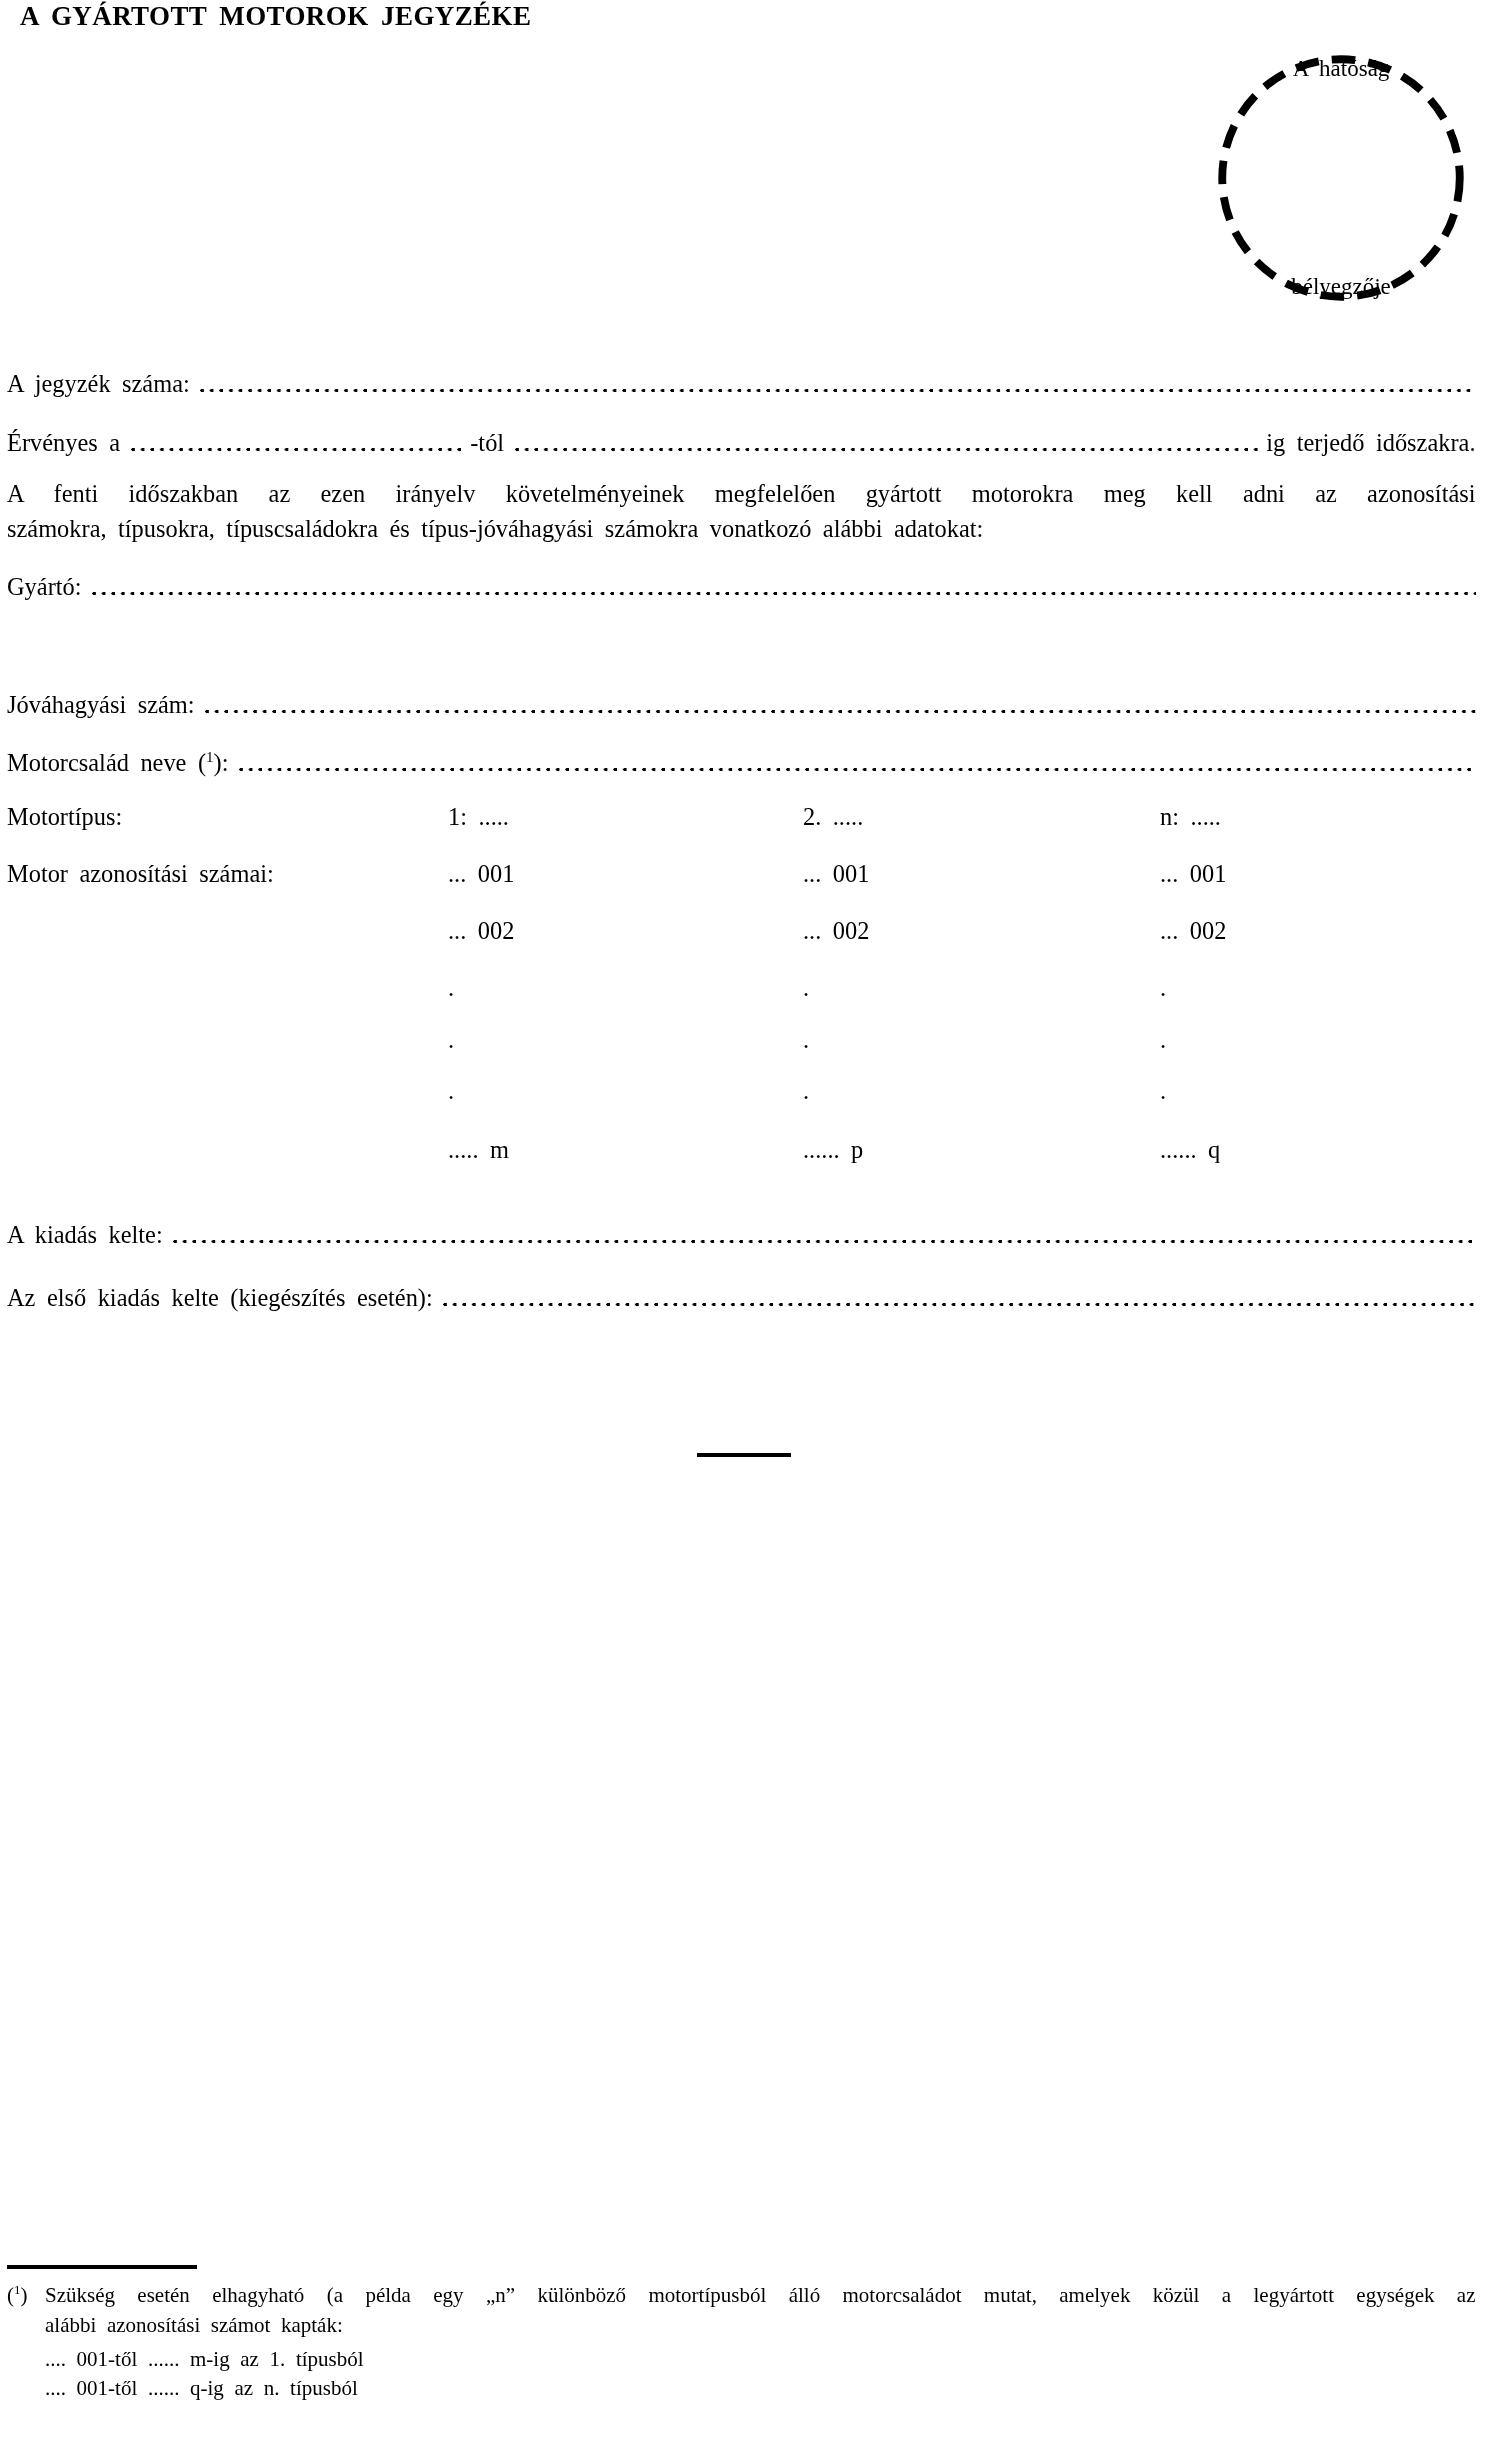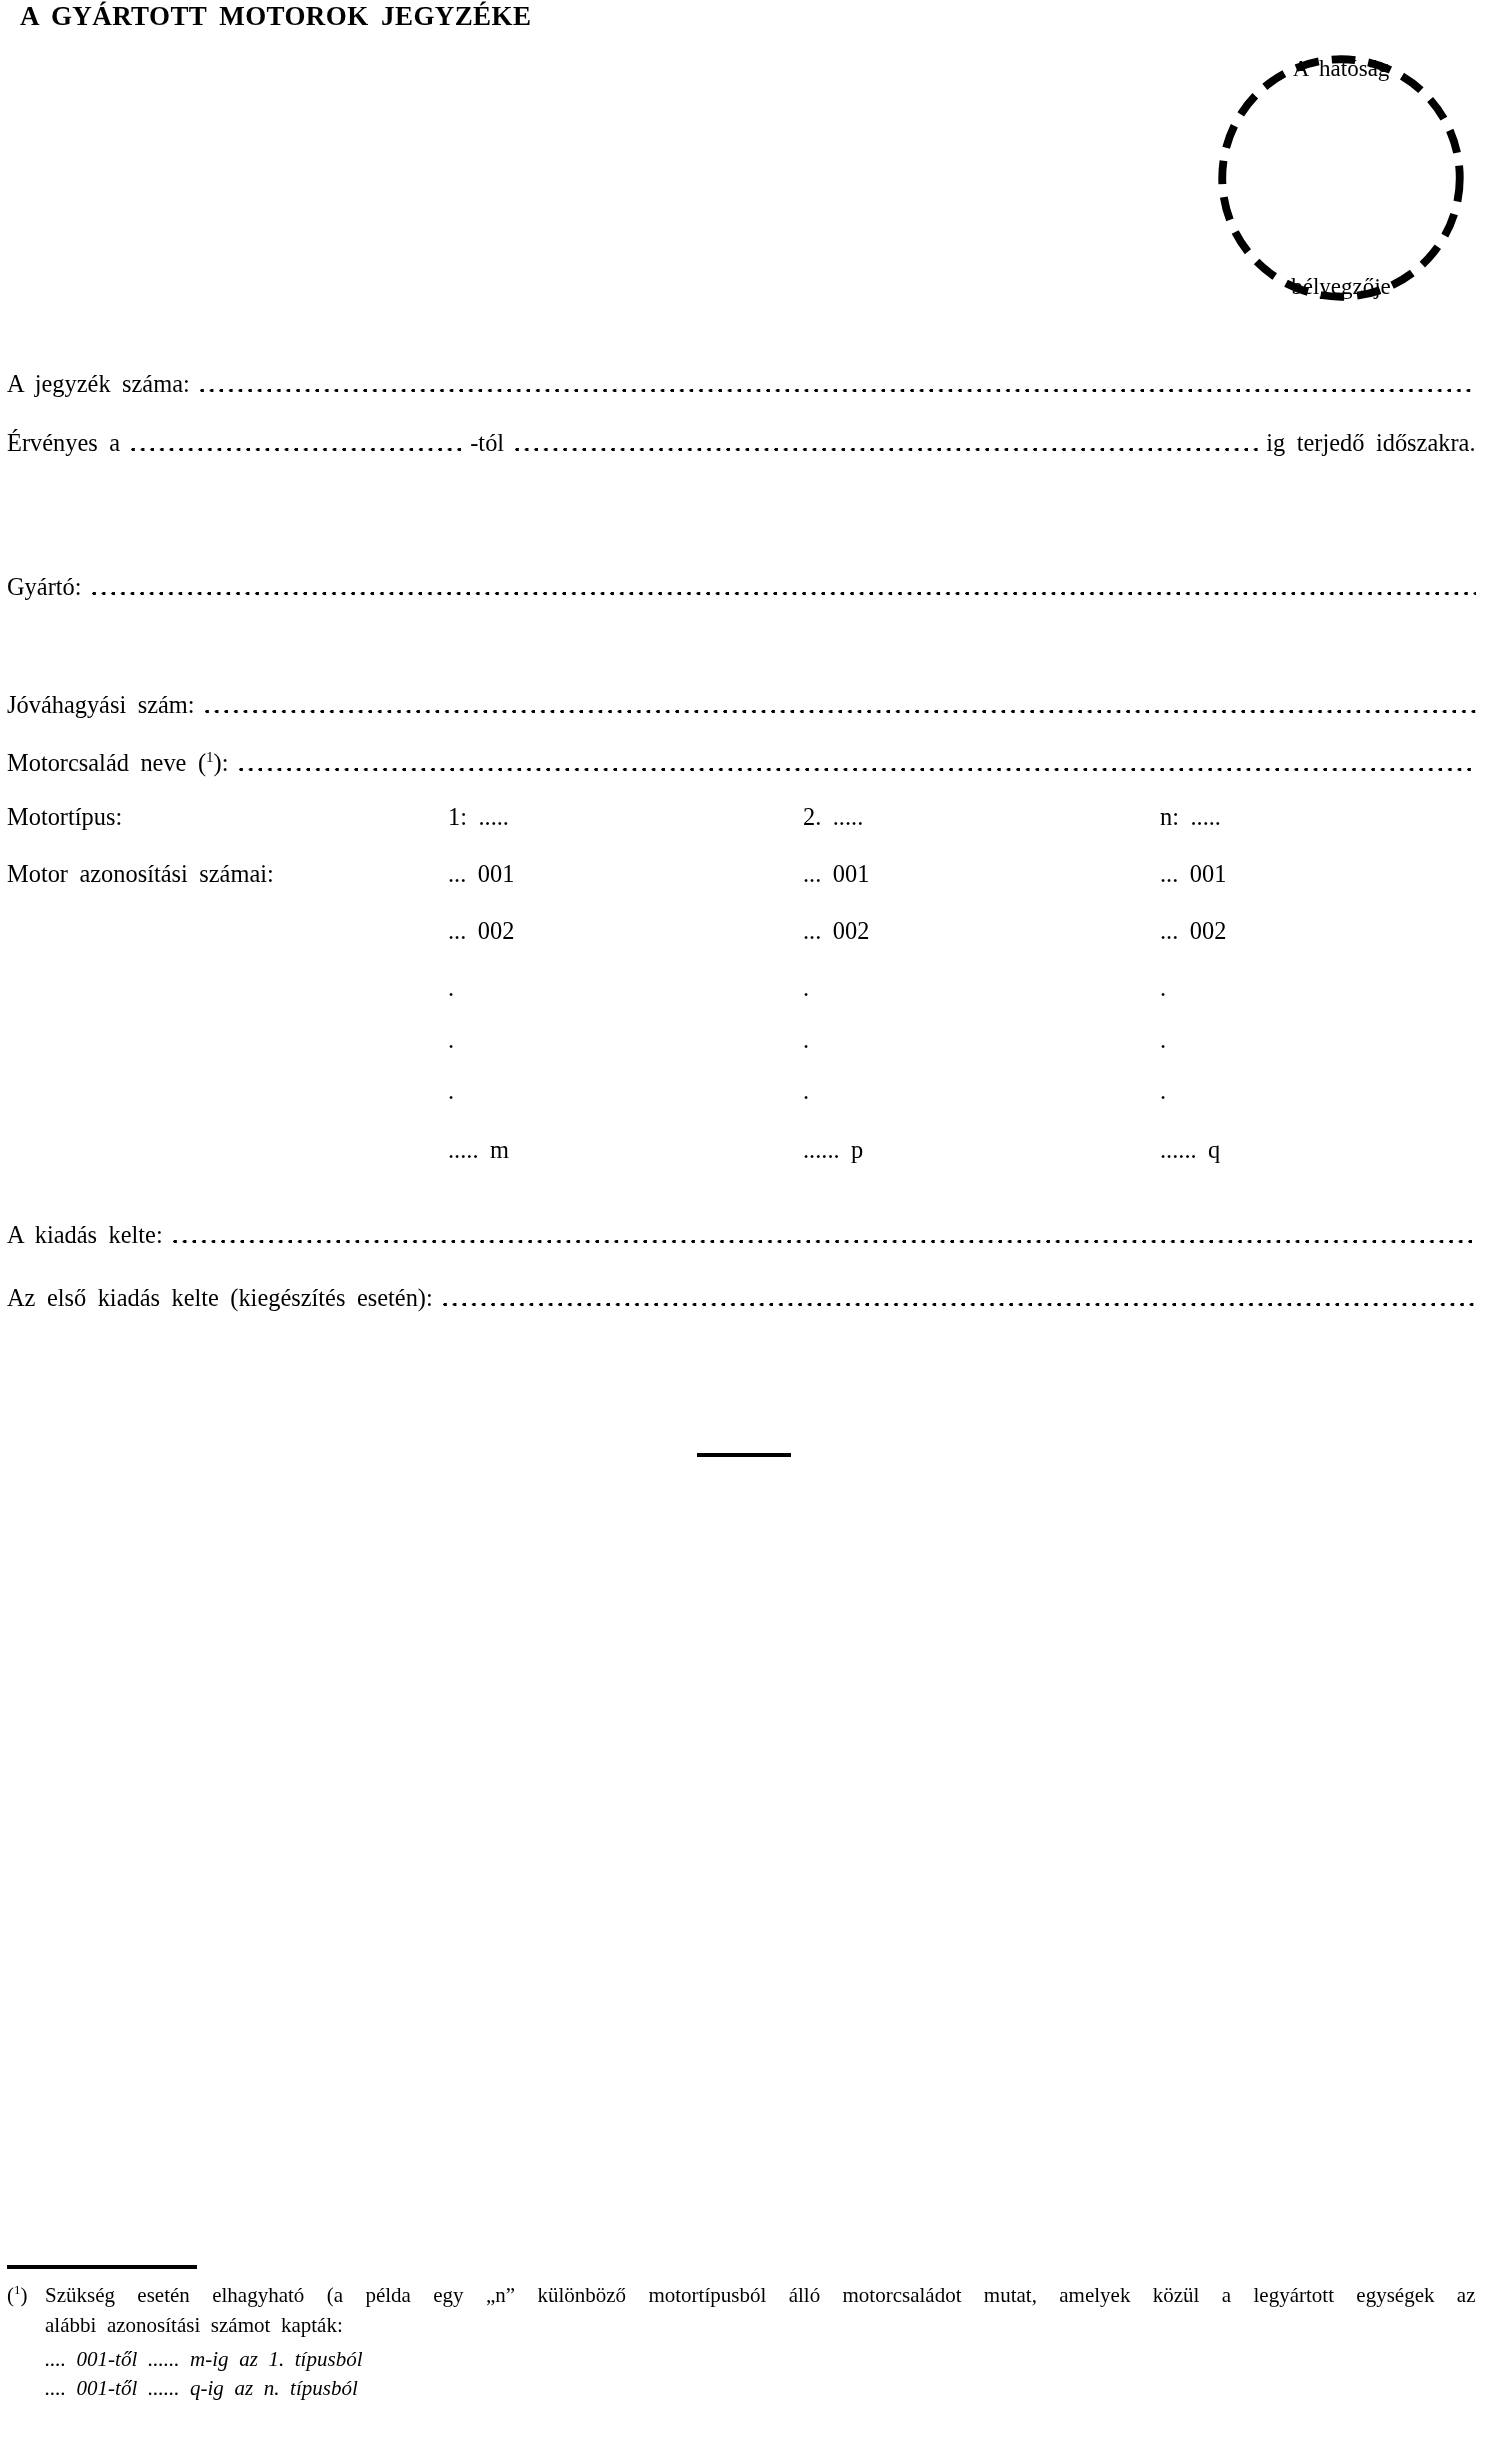--- a/index.html
+++ b/index.html
@@ -127,21 +127,21 @@
   }
   .fn-rule {
     width: 190px;
     height: 3.5px;
     background: #000;
     margin-bottom: 11.3px;
   }
   .fn-para { display: flex; }
   .fn-marker { flex: 0 0 38px; line-height: 30px; }
   .fn-body { flex: 1 1 auto; line-height: 30px; }
-  .fn-items { margin: 5.2px 0 0 38px; line-height: 29px; font-style: italic; }
+  .fn-items { margin: 5.2px 0 0 38px; line-height: 29px; }
   .fn-item { white-space: pre; }
 </style>
 </head>
 <body>
 
 <div class="page">
 
   <div class="title">A GYÁRTOTT MOTOROK JEGYZÉKE</div>
 
   <div class="stamp">
@@ -160,20 +160,24 @@
   </div>
 
   <div class="line" style="top:427px">
     <span>Érvényes a</span>
     <span class="dots fixed380"></span>
     <span>-tól</span>
     <span class="dots"></span>
     <span>ig terjedő időszakra.</span>
   </div>
 
+  <div class="para">
+    <div class="jlast">A fenti időszakban az ezen irányelv követelményeinek megfelelően gyártott motorokra meg kell adni az azonosítási</div>
+    <div>számokra, típusokra, típuscsaládokra és típus-jóváhagyási számokra vonatkozó alábbi adatokat:</div>
+  </div>
 
   <div class="line" style="top:571px">
     <span>Gyártó:</span>
     <span class="dots"></span>
   </div>
 
 
   <div class="line" style="top:689px">
     <span>Jóváhagyási szám:</span>
     <span class="dots"></span>

